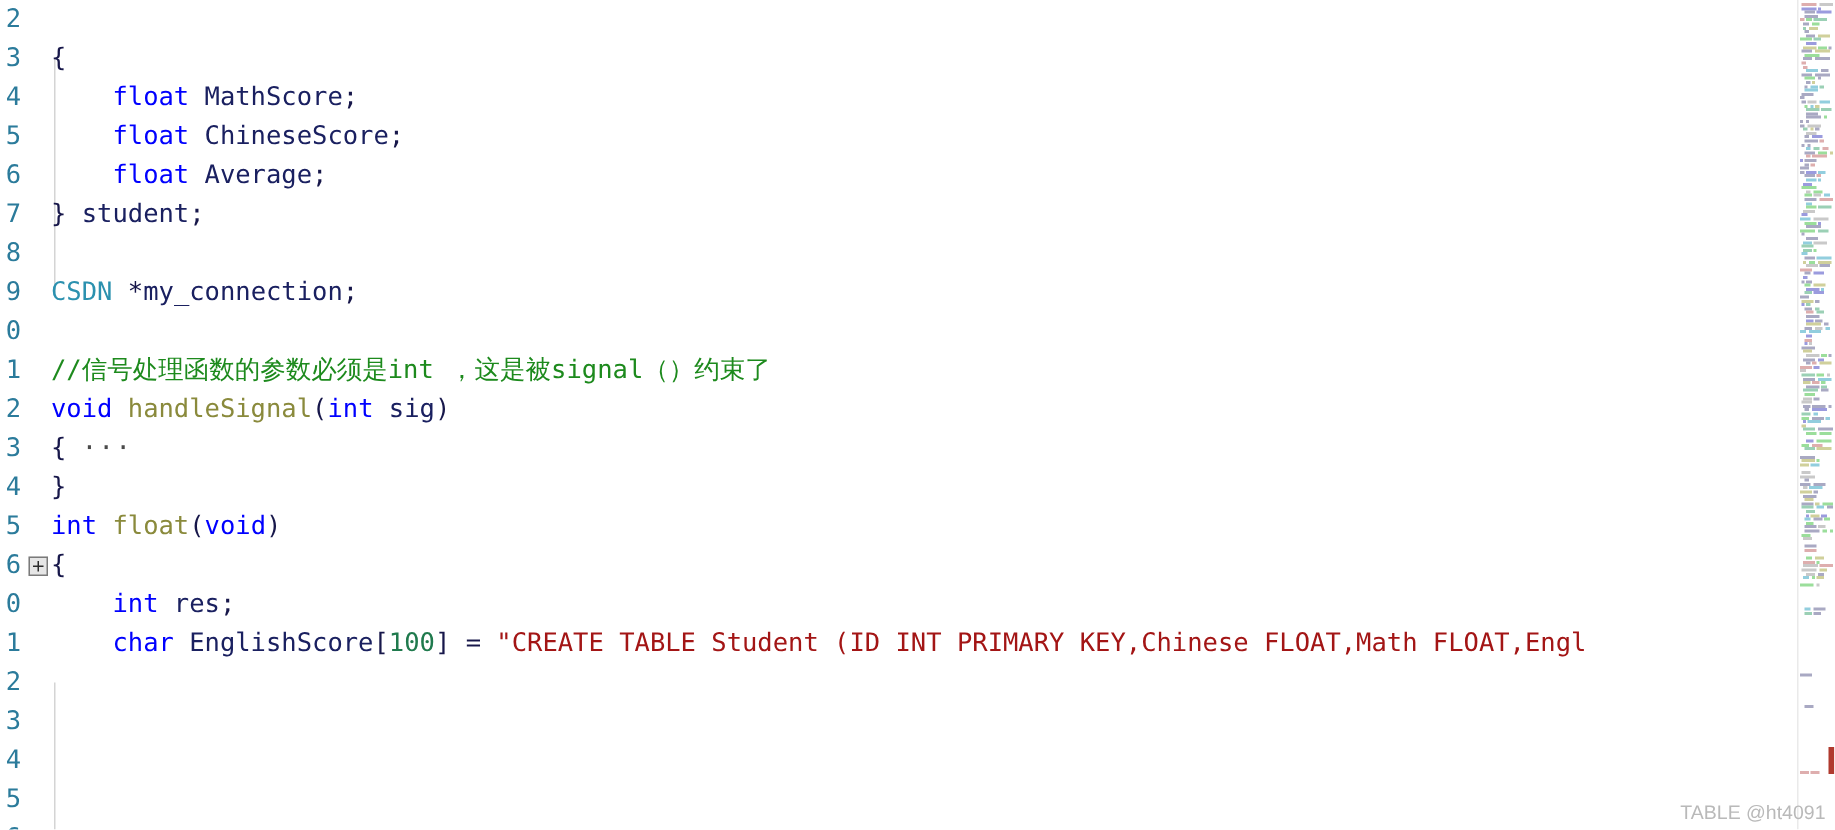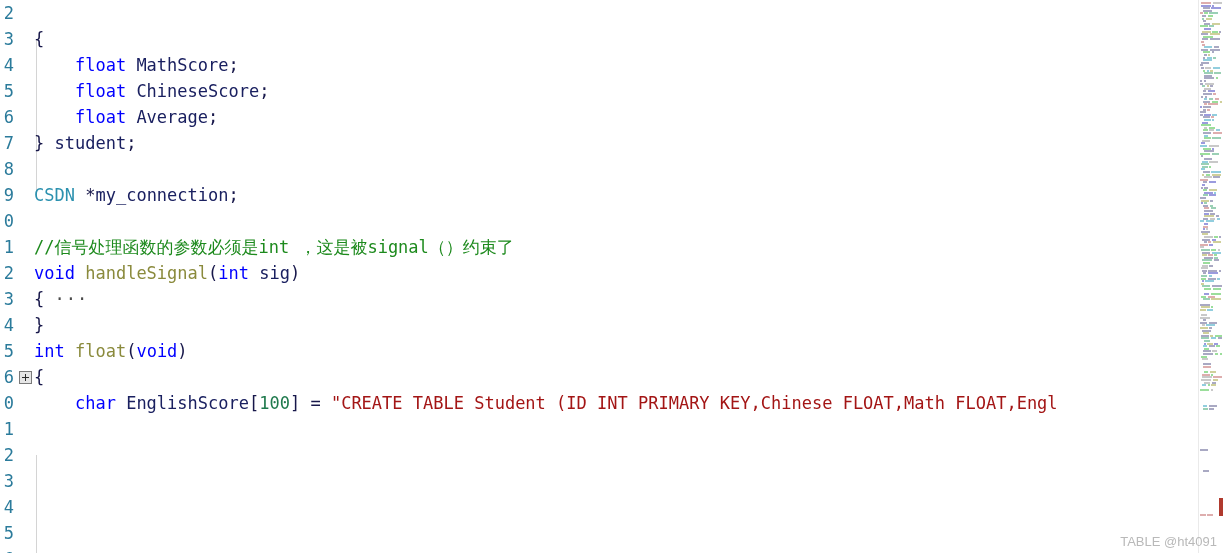--- a/index.html
+++ b/index.html
@@ -244,20 +244,21 @@
       <div class="code-row"><span class="punc">}</span><span class="ident"> student</span><span class="punc">;</span></div>
       <div class="code-row">&nbsp;</div>
       <div class="code-row"><span class="type">CSDN</span><span class="ident"> </span><span class="punc">*</span><span class="ident">my_connection</span><span class="punc">;</span></div>
       <div class="code-row">&nbsp;</div>
       <div class="code-row"><span class="cmt">//信号处理函数的参数必须是int ，这是被signal（）约束了</span></div>
       <div class="code-row"><span class="kw">void</span><span class="ident"> </span><span class="fn">handleSignal</span><span class="punc">(</span><span class="kw">int</span><span class="ident"> sig</span><span class="punc">)</span></div>
       <div class="code-row"><span class="punc">{</span><span class="ident"> </span><span class="fold-ellipsis">···</span></div>
       <div class="code-row"><span class="punc">}</span></div>
       <div class="code-row"><span class="kw">int</span><span class="ident"> </span><span class="fn">float</span><span class="punc">(</span><span class="kw">void</span><span class="punc">)</span></div>
       <div class="code-row"><span class="punc">{</span></div>
+      <div class="code-row"><span class="ident">    </span><span class="kw">int</span><span class="ident"> res</span><span class="punc">;</span></div>
       <div class="code-row"><span class="ident">    </span><span class="kw">char</span><span class="ident"> EnglishScore</span><span class="punc">[</span><span class="num">100</span><span class="punc">]</span><span class="op"> = </span><span class="str">"CREATE TABLE Student (ID INT PRIMARY KEY,Chinese FLOAT,Math FLOAT,Engl</span></div>
       <div class="code-row">&nbsp;</div>
     </div>
 
   <div class="minimap" id="minimap">
       <div class="mm-line" style="left: 2px; top: 2px; width: 10px; background: rgb(216, 160, 160); opacity: 0.85;"></div>
       <div class="mm-line" style="left: 14px; top: 2px; width: 9px; background: rgb(192, 192, 192); opacity: 0.85;"></div>
       <div class="mm-line" style="left: 2px; top: 4.6px; width: 10px; background: rgb(138, 138, 216); opacity: 0.85;"></div>
       <div class="mm-line" style="left: 13px; top: 4.6px; width: 2px; background: rgb(138, 138, 216); opacity: 0.85;"></div>
       <div class="mm-line" style="left: 4px; top: 7.2px; width: 7px; background: rgb(154, 154, 184); opacity: 0.85;"></div>

